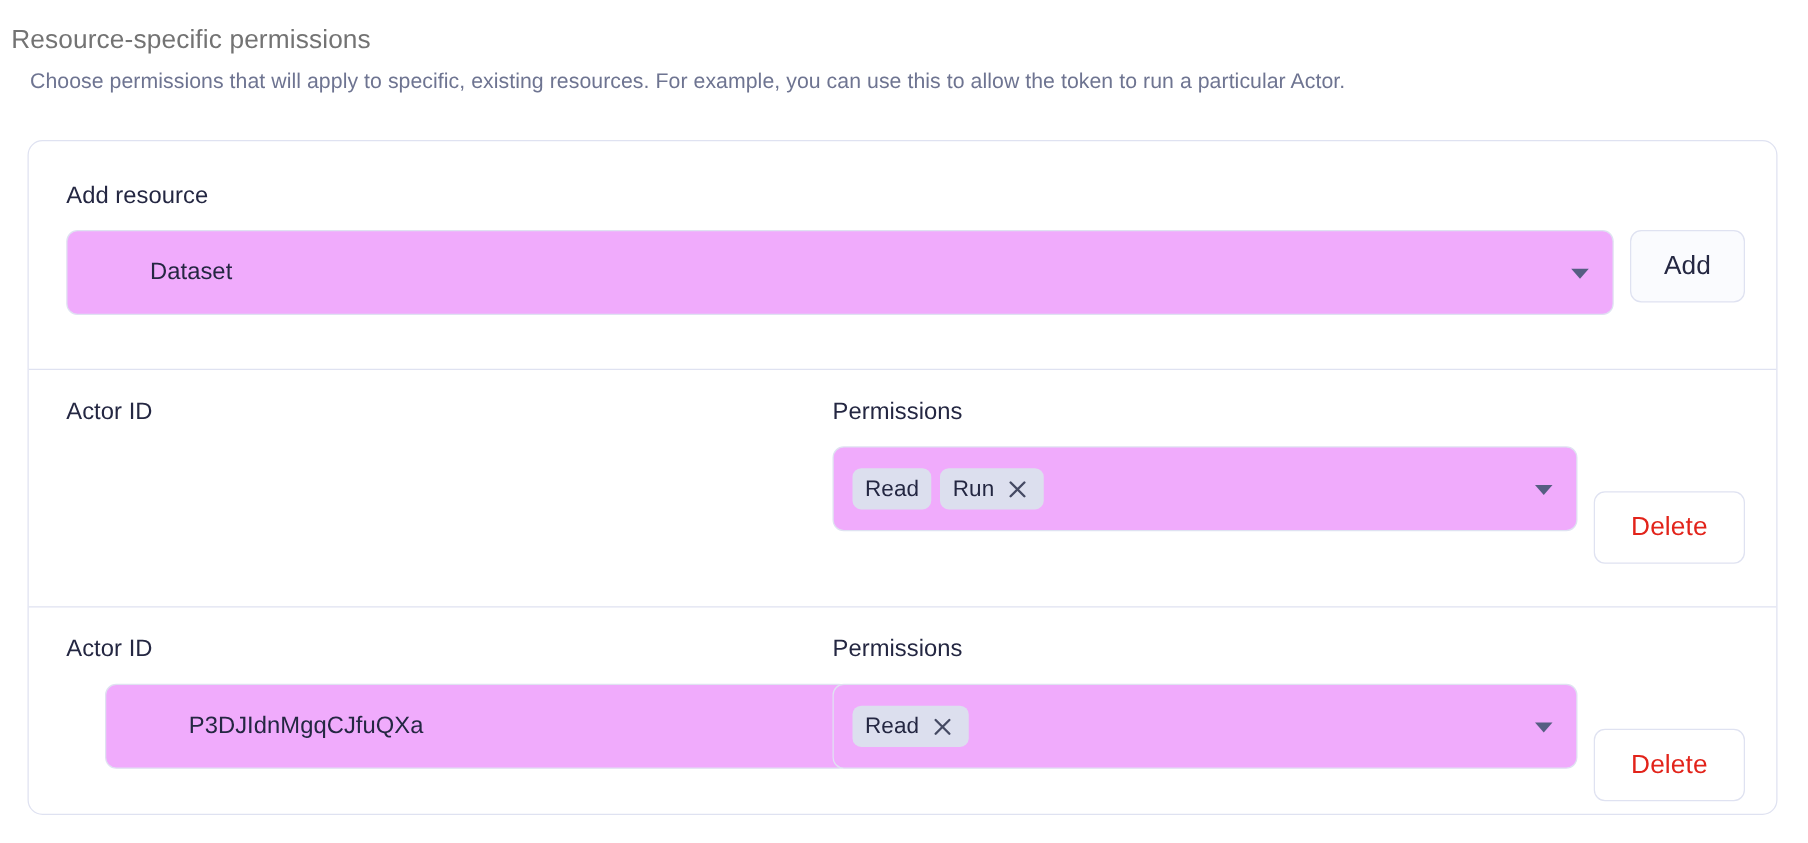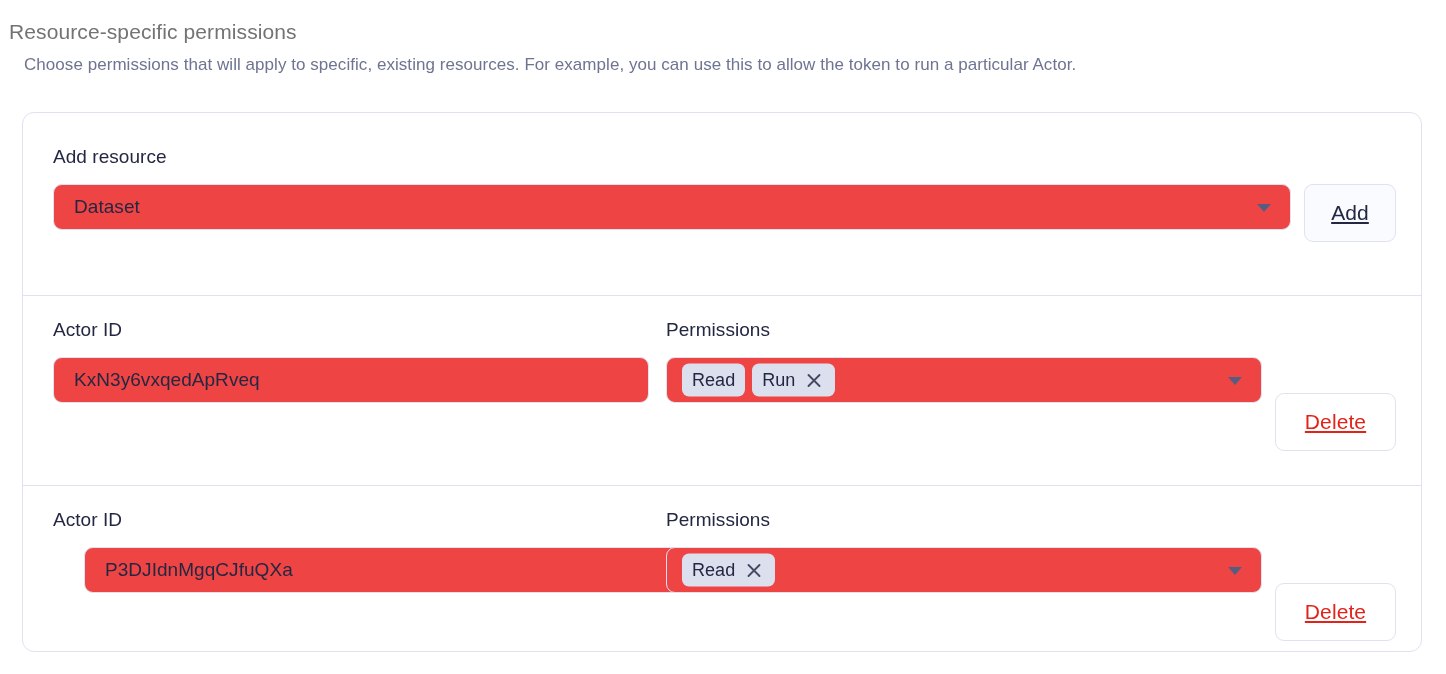--- a/index.html
+++ b/index.html
@@ -82,26 +82,27 @@
     line-height: 26px;
     font-weight: 400;
     color: #242742;
     letter-spacing: 0.05px;
   }
 
   
   .box {
     position: absolute;
     box-sizing: border-box;
-    background: #ef4444;
+    background: #f0abfc;
     border: 1px solid #dfe2f1;
     border-radius: 9px;
-    height: 46px;
-    display: flex;
-    align-items: center;
+    height: 68px;
+    display: flex;
+    align-items: center;
+    padding-left: 46px;
   }
   .box-text {
     font-size: 19px;
     line-height: 26px;
     color: #242742;
     padding-left: 20px;
     letter-spacing: 0.05px;
     white-space: nowrap;
     overflow: hidden;
   }
@@ -127,21 +128,20 @@
     background: #fafbfe;
     border: 1px solid #dfe2f1;
     border-radius: 9px;
     display: flex;
     align-items: center;
     justify-content: center;
     font-size: 21px;
     color: #242742;
     cursor: pointer;
     letter-spacing: 0.1px;
-    text-decoration: underline;
   }
   .btn-delete {
     color: #e2231a;
     background: #ffffff;
     margin-top: 36px;
   }
 
   
   .chips {
     position: absolute;
@@ -192,23 +192,20 @@
         <span class="box-text">Dataset</span>
         <span class="caret"></span>
       </div>
 
       <div class="btn" style="left:1281px; top:71px; width:92px;">Add</div>
     </div>
 
     <div class="card-section sec-row">
       <div class="field-label" style="left:30px; top:21px;">Actor ID</div>
 
-      <div class="box" style="left:30px; top:61px; width:596px;">
-        <span class="box-text">KxN3y6vxqedApRveq</span>
-      </div>
 
       <div class="field-label" style="left:643px; top:21px;">Permissions</div>
 
       <div class="box" style="left:643px; top:61px; width:596px;">
         <div class="chips">
           <span class="chip">
             <span>Read</span>
           </span>
           <span class="chip">
             <span>Run</span>

